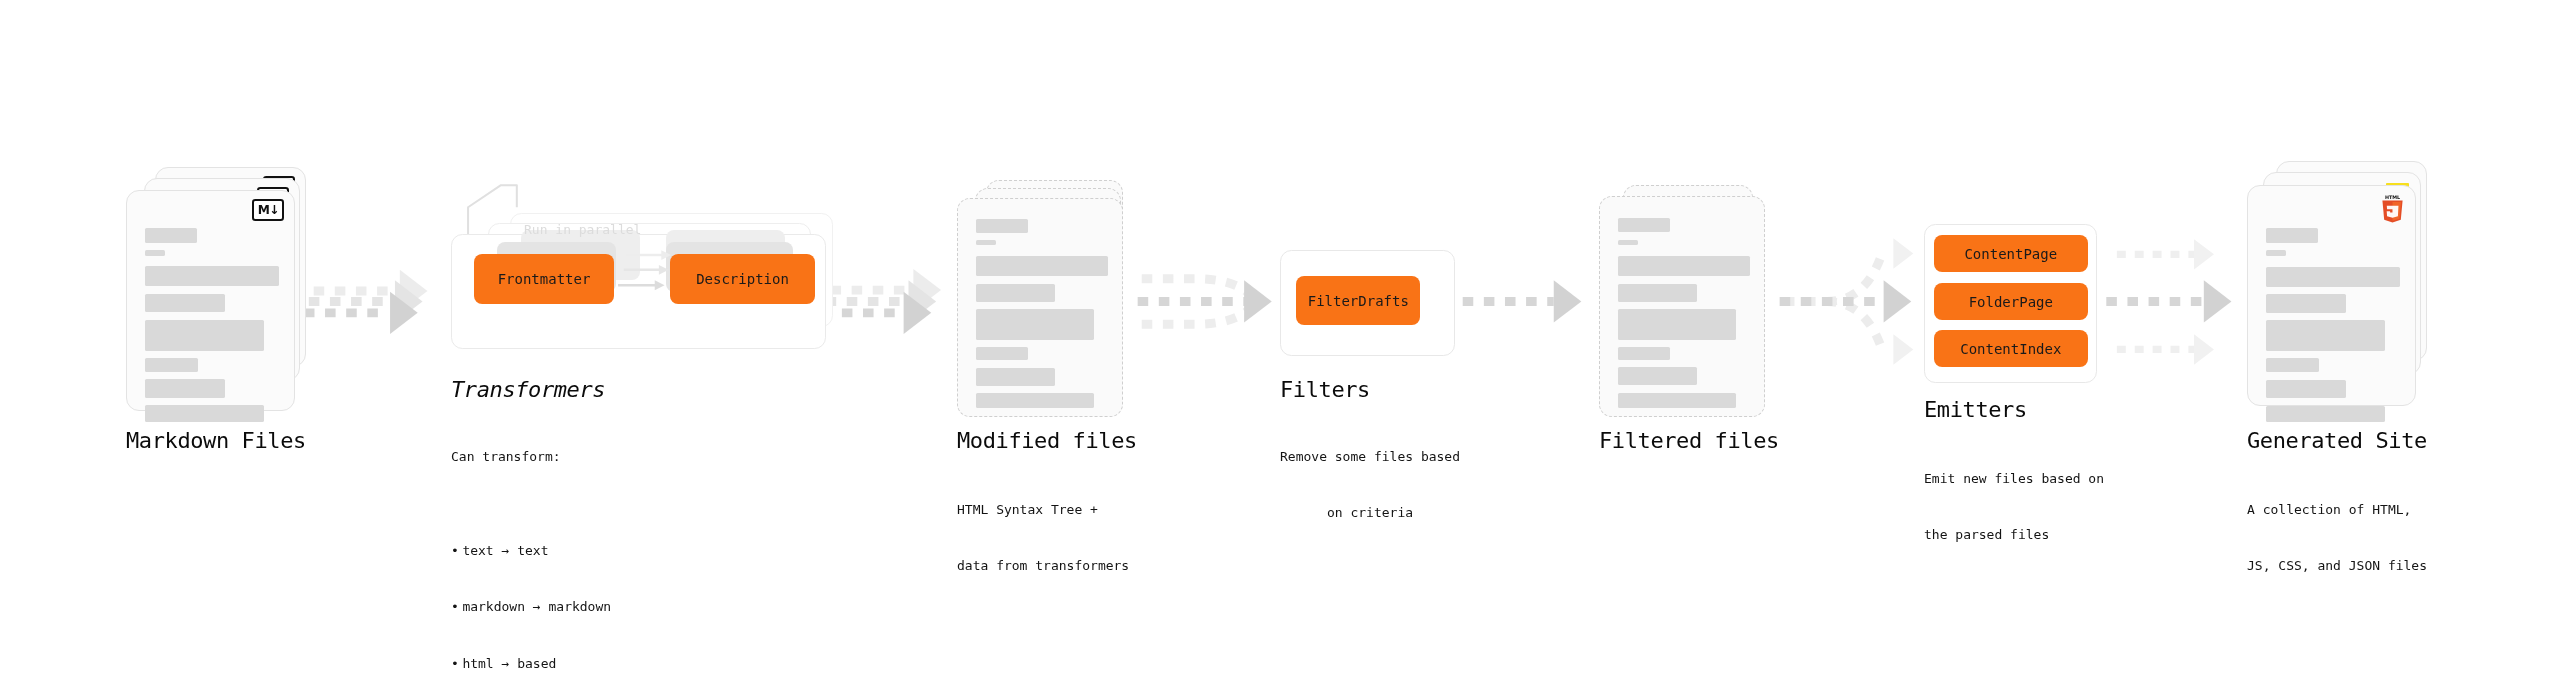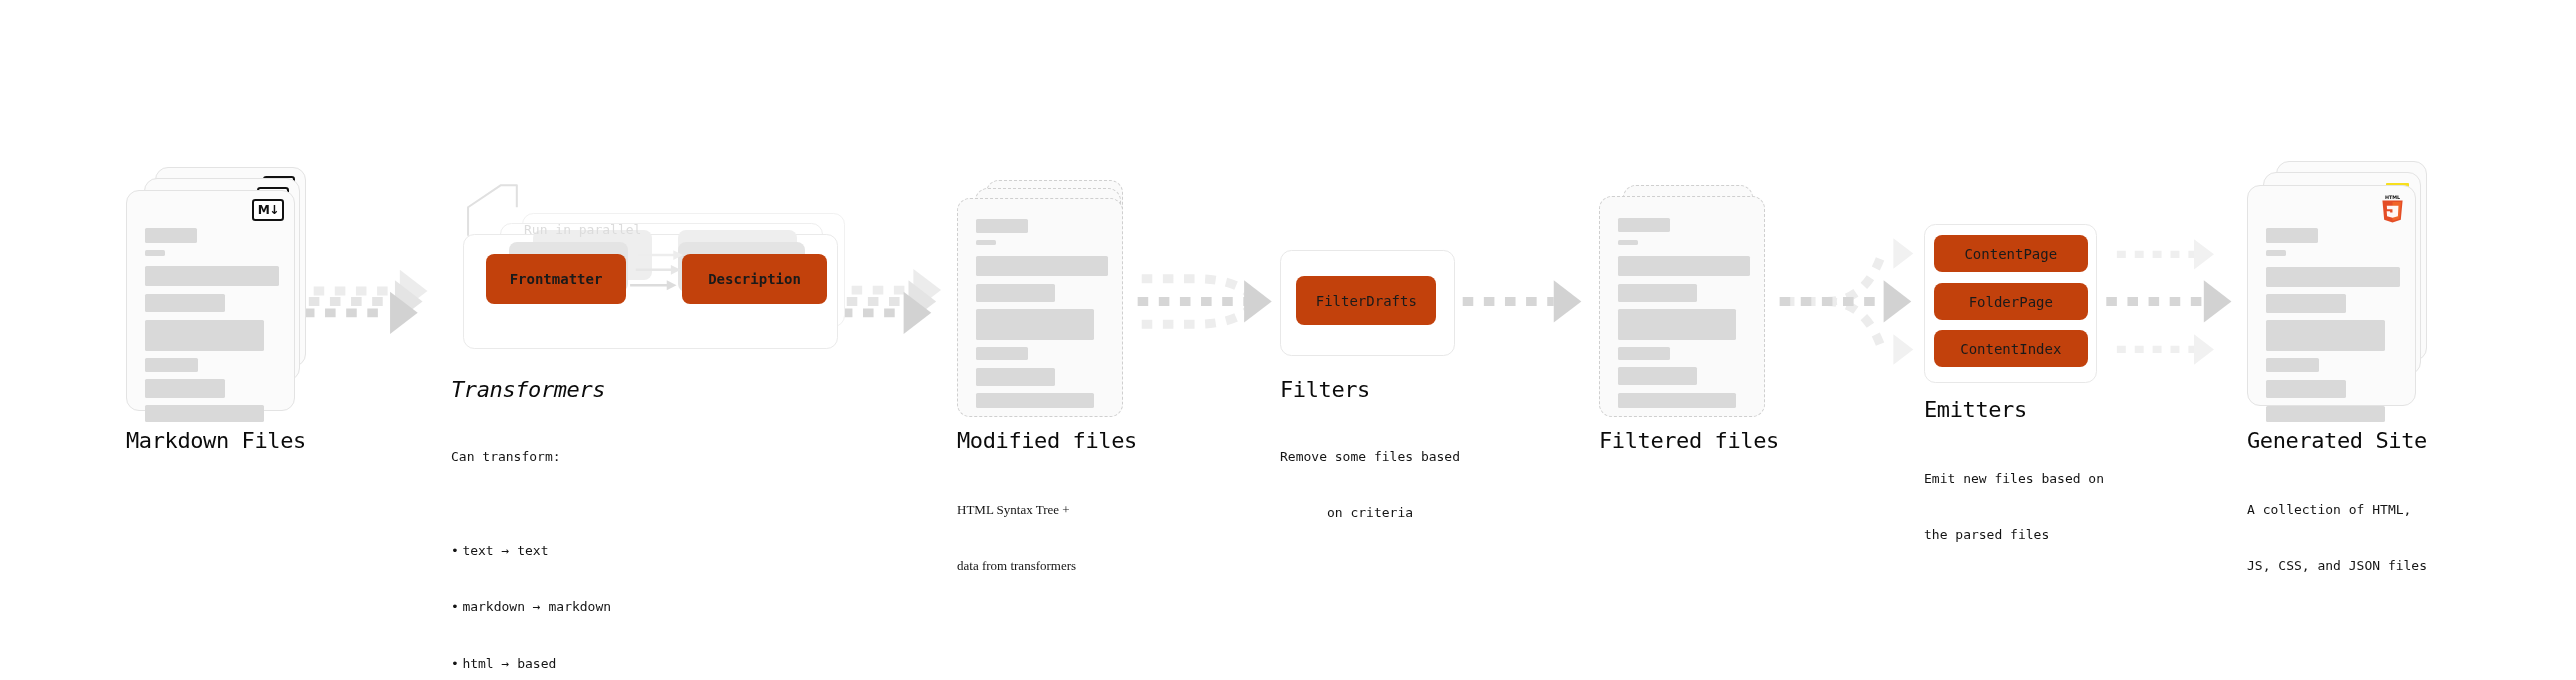--- a/index.html
+++ b/index.html
@@ -78,21 +78,21 @@
   .group-box {
     position: absolute;
     box-sizing: border-box;
     background: #ffffff;
     border: 1.6px solid #e8e8e8;
     border-radius: 11.4px;
   }
   .chip {
     position: absolute;
     box-sizing: border-box;
-    background: #c2410c;
+    background: #f97316;
     border-radius: 8.1px;
     display: flex;
     align-items: center;
     justify-content: center;
     font-size: 14px;
     color: #1a1a1a;
     white-space: nowrap;
   }
   .chip.ghost1 { background: #e4e4e4; }
   .chip.ghost2 { background: #eeeeee; }
@@ -219,21 +219,21 @@
         <div class="bar" style="width:119px;height:31px;"></div>
         <div class="bar" style="width:53px;height:14px;"></div>
         <div class="bar" style="width:80px;height:18.7px;"></div>
         <div class="bar" style="width:119px;height:16.3px;"></div>
       </div>
     </div>
   </div>
 
   <div class="title" style="left:126px;top:429px;">Markdown Files</div>
 
-  <div class="node" style="left:463px;top:213px;width:382px;height:138px;font-weight:bold;">
+  <div class="node" style="left:451px;top:213px;width:382px;height:138px;">
 
     <div class="group-box" style="left:59px;top:0px;width:323px;height:114px;border-color:#f1f1f1;"></div>
     <div class="group-box" style="left:37px;top:9.8px;width:323px;height:114px;border-color:#eeeeee;"></div>
     <div class="group-box" style="left:0px;top:21px;width:375px;height:115px;border-color:#eaeaea;"></div>
 
     <div class="chip ghost2" style="left:70px;top:17px;width:119px;height:50px;"></div>
     <div class="chip ghost2" style="left:215px;top:17px;width:119px;height:50px;"></div>
     <div class="chip ghost1" style="left:46px;top:29px;width:119px;height:50px;"></div>
     <div class="chip ghost1" style="left:215px;top:29px;width:127px;height:50px;"></div>
 
@@ -274,28 +274,28 @@
         <div class="bar" style="width:79px;height:18px;"></div>
         <div class="bar" style="width:118px;height:31px;"></div>
         <div class="bar" style="width:52px;height:13px;"></div>
         <div class="bar" style="width:79px;height:18px;"></div>
         <div class="bar" style="width:118px;height:15.4px;"></div>
       </div>
     </div>
   </div>
 
   <div class="title" style="left:957px;top:429px;">Modified files</div>
-  <div class="sub" style="left:957px;top:463px;font-family:Liberation Serif, serif;">
+  <div class="sub" style="left:957px;top:463px;">
     <div>HTML Syntax Tree +</div>
     <div>data from transformers</div>
   </div>
 
   <div class="node" style="left:1280px;top:250px;width:179px;height:106px;">
     <div class="group-box" style="left:0px;top:0px;width:175px;height:106px;"></div>
-    <div class="chip" style="left:16.3px;top:26px;width:140px;height:49px;">FilterDrafts</div>
+    <div class="chip" style="left:16.3px;top:26px;width:124px;height:49px;">FilterDrafts</div>
   </div>
 
   <div class="title" style="left:1280px;top:378px;">Filters</div>
   <div class="sub" style="left:1280px;top:410px;text-align:center;">
     <div>Remove some files based</div>
     <div>on criteria</div>
   </div>
 
   <div class="doc-stack" style="left:1599px;top:185px;width:187px;height:236px;">
     <div class="doc-card dashed" style="left:24.4px;top:0px;width:130px;height:182px;"></div>

